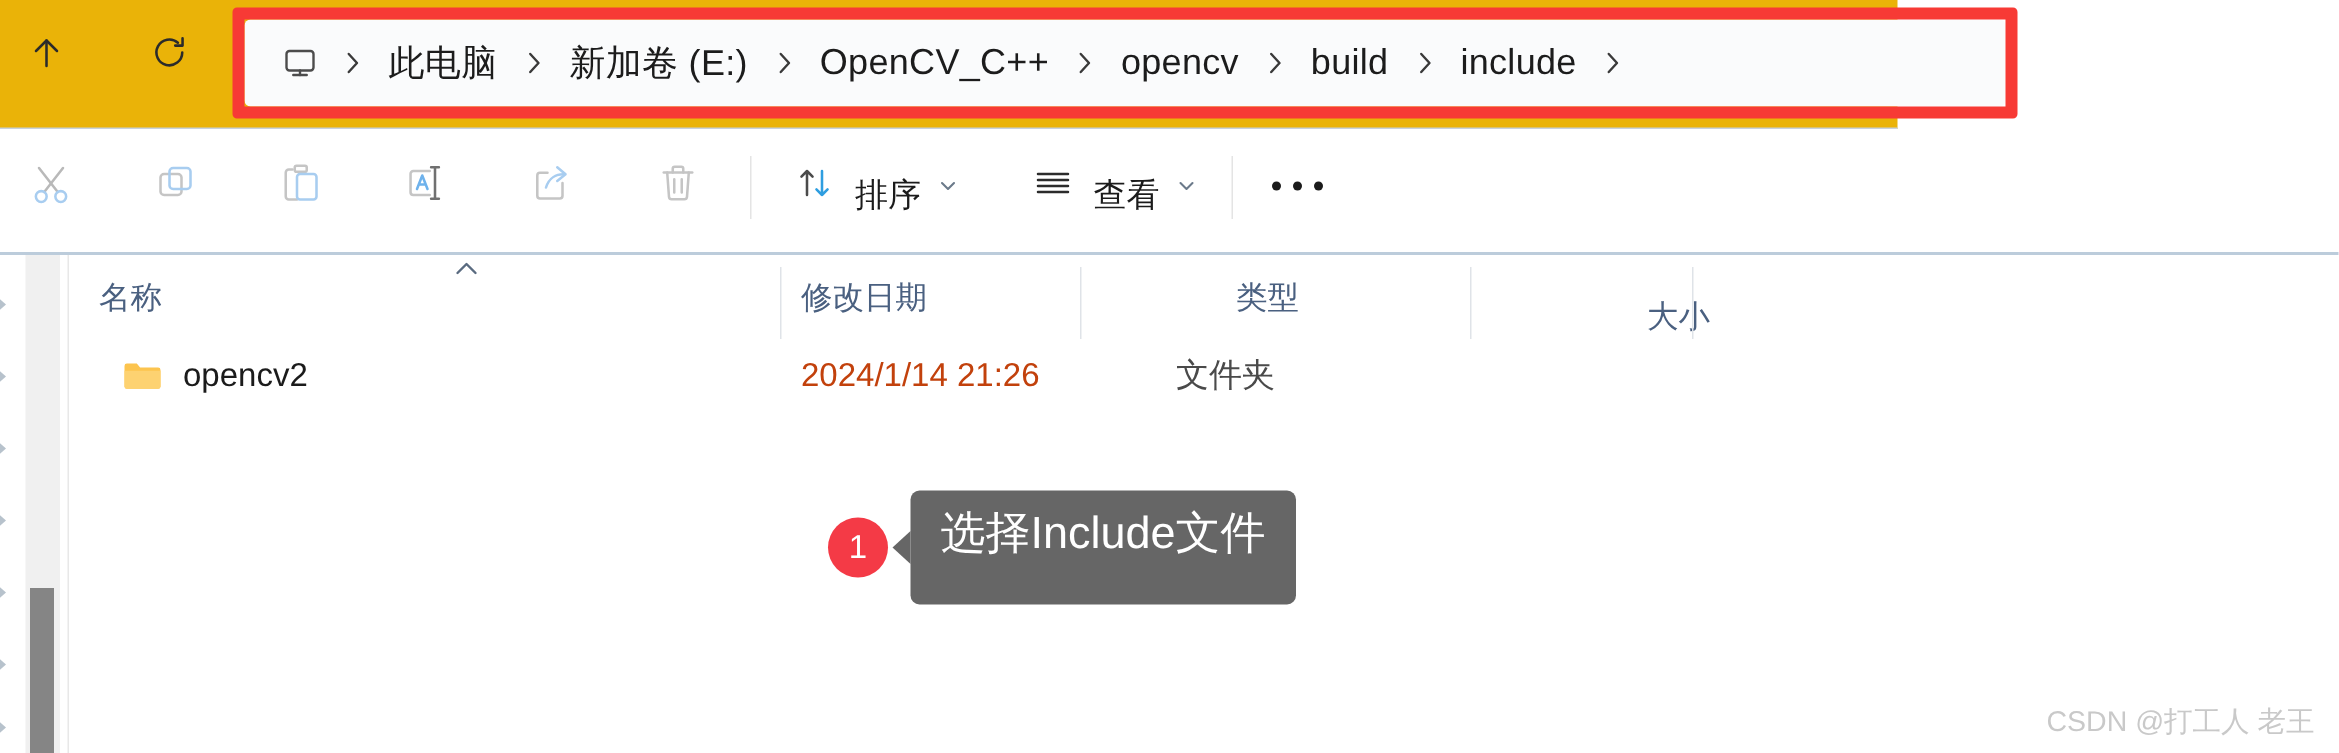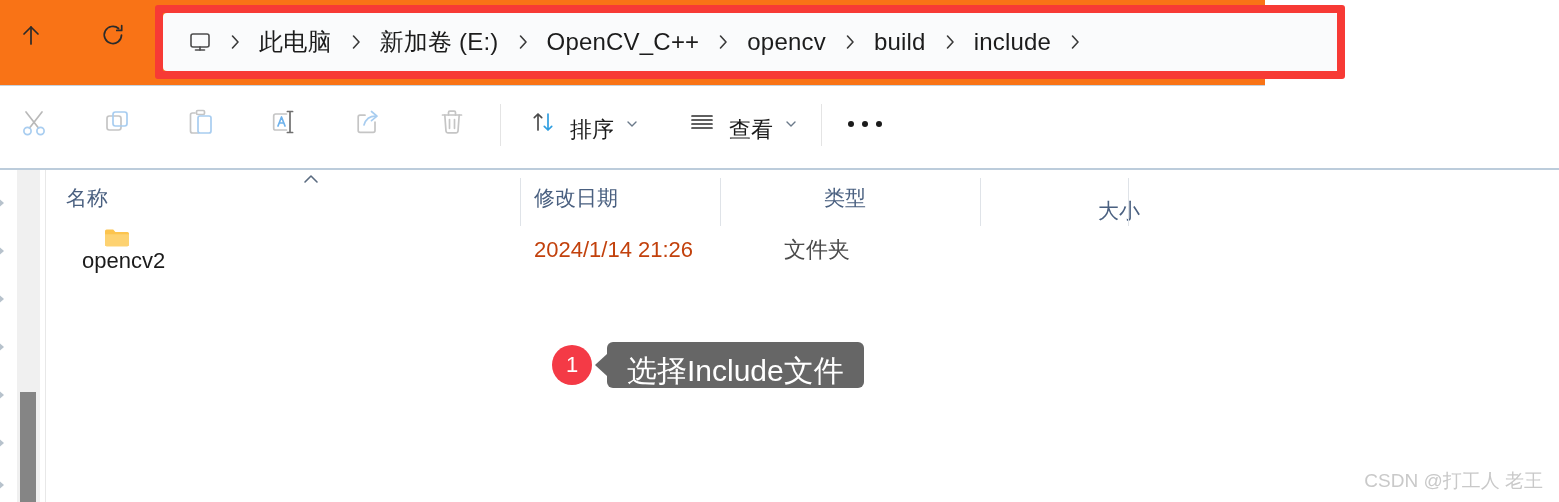--- a/index.html
+++ b/index.html
@@ -20,21 +20,21 @@
     height: 502px;
     background: #ffffff;
   }
 
   
   .nav-strip {
     position: absolute;
     left: 0; top: 0;
     width: 1265px;
     height: 86px;
-    background: #f97316;
+    background: #eab308;
     box-sizing: border-box;
   }
   .nav-strip::after {
     content: "";
     position: absolute;
     left: 0; bottom: 0;
     width: 100%;
     height: 1px;
     background: #c7d2dc;
   }
@@ -283,21 +283,20 @@
     position: relative;
     height: 48px;
     display: flex;
     align-items: center;
   }
   .cell-name {
     position: absolute;
     left: 36px;
     display: flex;
     align-items: center;
-    flex-direction: column;
   }
   .folder-ico {
     width: 26px;
     height: 21px;
     flex: 0 0 auto;
     margin-right: 14px;
   }
   .cell-name .nm {
     font-size: 22px;
     color: #1b1b1b;
@@ -354,21 +353,21 @@
     border-bottom: 11px solid transparent;
     border-right: 12px solid #666666;
     margin-left: 3px;
     flex: 0 0 auto;
   }
   .callout-bubble {
     background: #666666;
     color: #ffffff;
     font-size: 30px;
     border-radius: 6px;
-    padding: 12px 20px 0 20px;
+    padding: 12px 20px 30px 20px;
     white-space: nowrap;
     line-height: 1.15;
   }
 
   
   .watermark {
     position: absolute;
     right: 16px;
     bottom: 8px;
     font-size: 19px;

